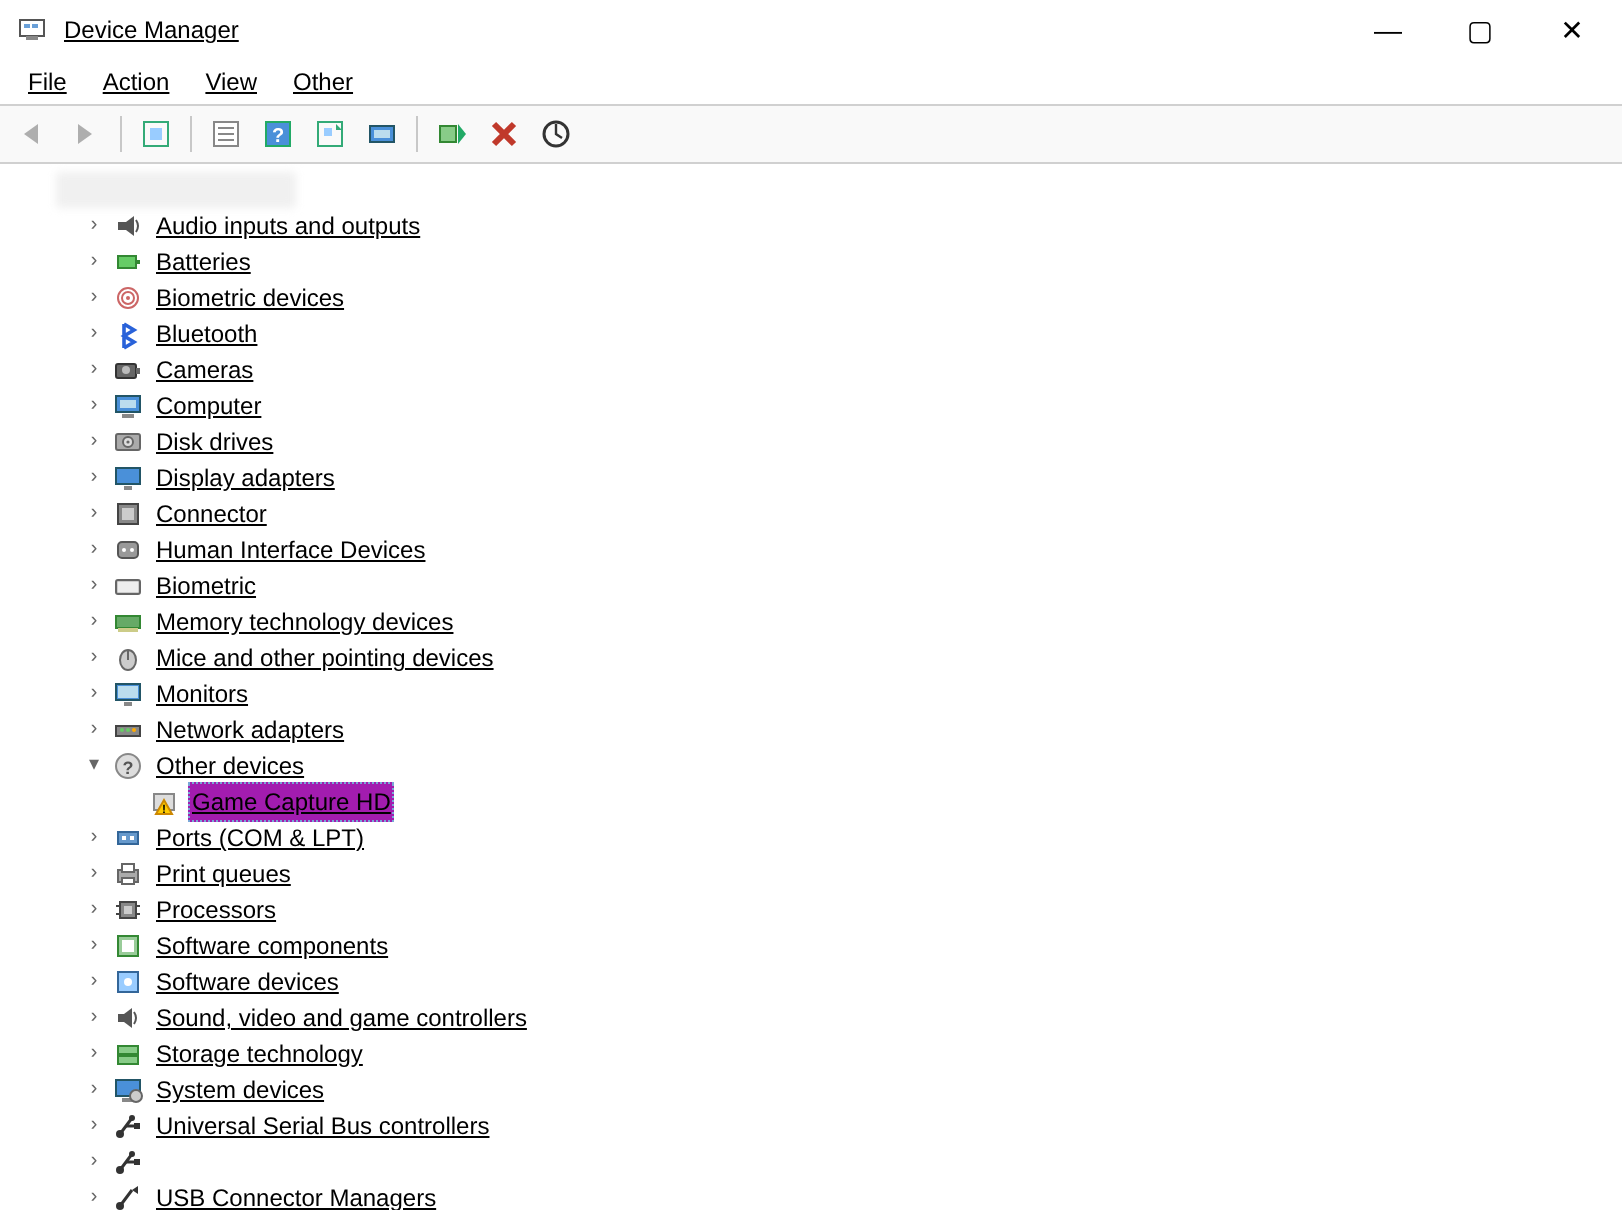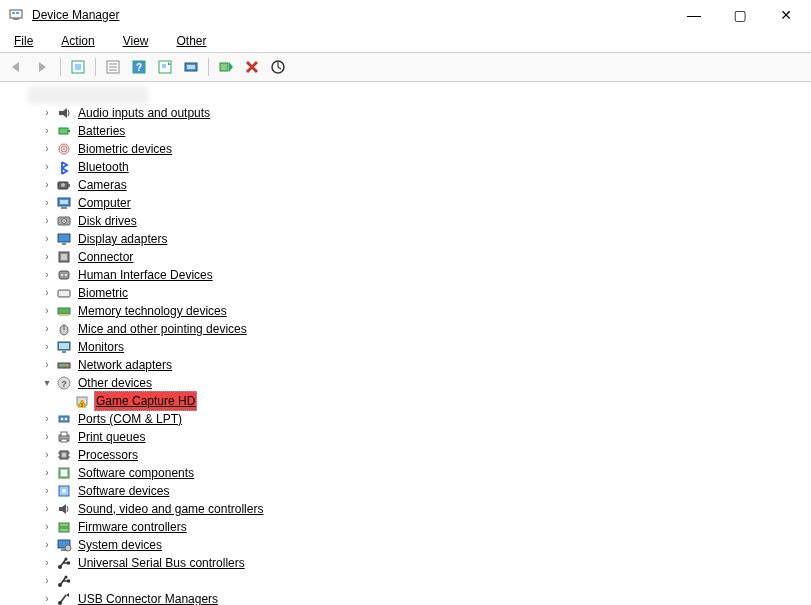--- a/index.html
+++ b/index.html
@@ -2,36 +2,36 @@
 <html><head>
 <meta charset="utf-8">
 <style>
 * { box-sizing: border-box; margin: 0; padding: 0; }
 body { font-family: "Segoe UI", Tahoma, sans-serif; font-size: 12px; background: #fff; color: #000; width: 811px; height: 605px; overflow: hidden; display: flex; flex-direction: column; }
 .titlebar { display: flex; align-items: center; height: 30px; padding: 0 2px; border-bottom: none; }
 .titlebar .icon { width: 16px; height: 16px; margin: 0 6px; display: flex; align-items: center; justify-content: center; }
 .titlebar .title { flex: 1; font-size: 12px; padding-left: 2px; text-decoration: underline; }
 .winbtns { display: flex; }
 .winbtn { width: 46px; height: 30px; display: flex; align-items: center; justify-content: center; font-size: 14px; cursor: default; }
-.menubar { display: flex; gap: 12px; padding: 2px 6px; font-size: 12px; }
+.menubar { display: flex; gap: 2px; padding: 2px 6px; font-size: 12px; }
 .menuitem { padding: 2px 8px; cursor: default; }
 .menuitem .ul { text-decoration: underline; }
 .toolbar { display: flex; align-items: center; gap: 4px; padding: 3px 6px; border-top: 1px solid #d0d0d0; border-bottom: 1px solid #d0d0d0; background: #f9f9f9; }
 .tbtn { width: 22px; height: 22px; display: flex; align-items: center; justify-content: center; border: 1px solid transparent; cursor: default; }
 .tsep { width: 1px; height: 18px; background: #c8c8c8; margin: 0 2px; }
 .tbtn.disabled { opacity: 0.45; }
 .tree { flex: 1; overflow: auto; padding: 4px 0; }
 .row { display: flex; align-items: center; height: 18px; line-height: 18px; white-space: nowrap; cursor: default; }
 .row .indent0 { width: 22px; }
 .row .indent1 { width: 40px; }
 .row .indent2 { width: 58px; }
 .expander { width: 14px; display: inline-flex; align-items: center; justify-content: center; color: #666; font-size: 10px; }
 .nodeicon { width: 16px; height: 16px; margin: 0 4px 0 2px; display: inline-flex; align-items: center; justify-content: center; }
 .label { padding: 0 2px; text-decoration: underline; }
-.selected .label { background: #ef4444; border: 1px dotted #7aa7d8; padding: 0 1px; }
+.selected .label { background: #a21caf; border: 1px dotted #7aa7d8; padding: 0 1px; }
 .root-row { background: #f0f0f0; filter: blur(2px); height: 18px; margin-left: 6px; width: 120px; border-radius: 2px; }
 
 svg { display: block; }
 </style>
 </head>
 <body>
 
 <div class="titlebar">
   <span class="icon">
     <svg width="16" height="16" viewBox="0 0 16 16">
@@ -400,21 +400,21 @@
     </div>
     <div class="row">
       <span class="indent1"></span>
       <span class="expander">›</span>
       <span class="nodeicon">
         <svg width="16" height="16" viewBox="0 0 16 16">
           <rect x="3" y="4" width="10" height="4" fill="#8c8" stroke="#383"></rect>
           <rect x="3" y="9" width="10" height="4" fill="#8c8" stroke="#383"></rect>
         </svg>
       </span>
-      <span class="label">Firmware controllers</span>
+      <span class="label">Storage technology</span>
     </div>
     <div class="row">
       <span class="indent1"></span>
       <span class="expander">›</span>
       <span class="nodeicon">
         <svg width="16" height="16" viewBox="0 0 16 16">
           <rect x="2" y="3" width="12" height="8" fill="#4a90d9" stroke="#256"></rect>
           <rect x="5" y="12" width="6" height="2" fill="#888"></rect>
           <circle cx="12" cy="11" r="3" fill="#ccc" stroke="#666"></circle>
         </svg>

